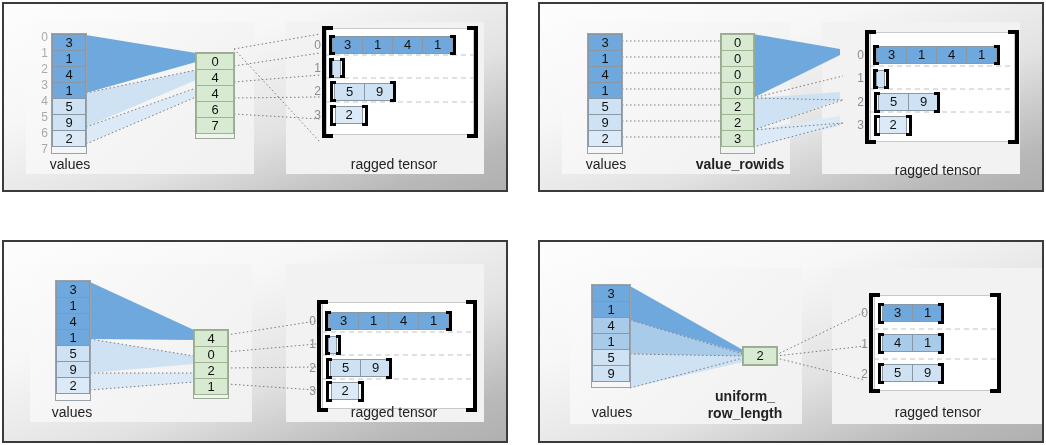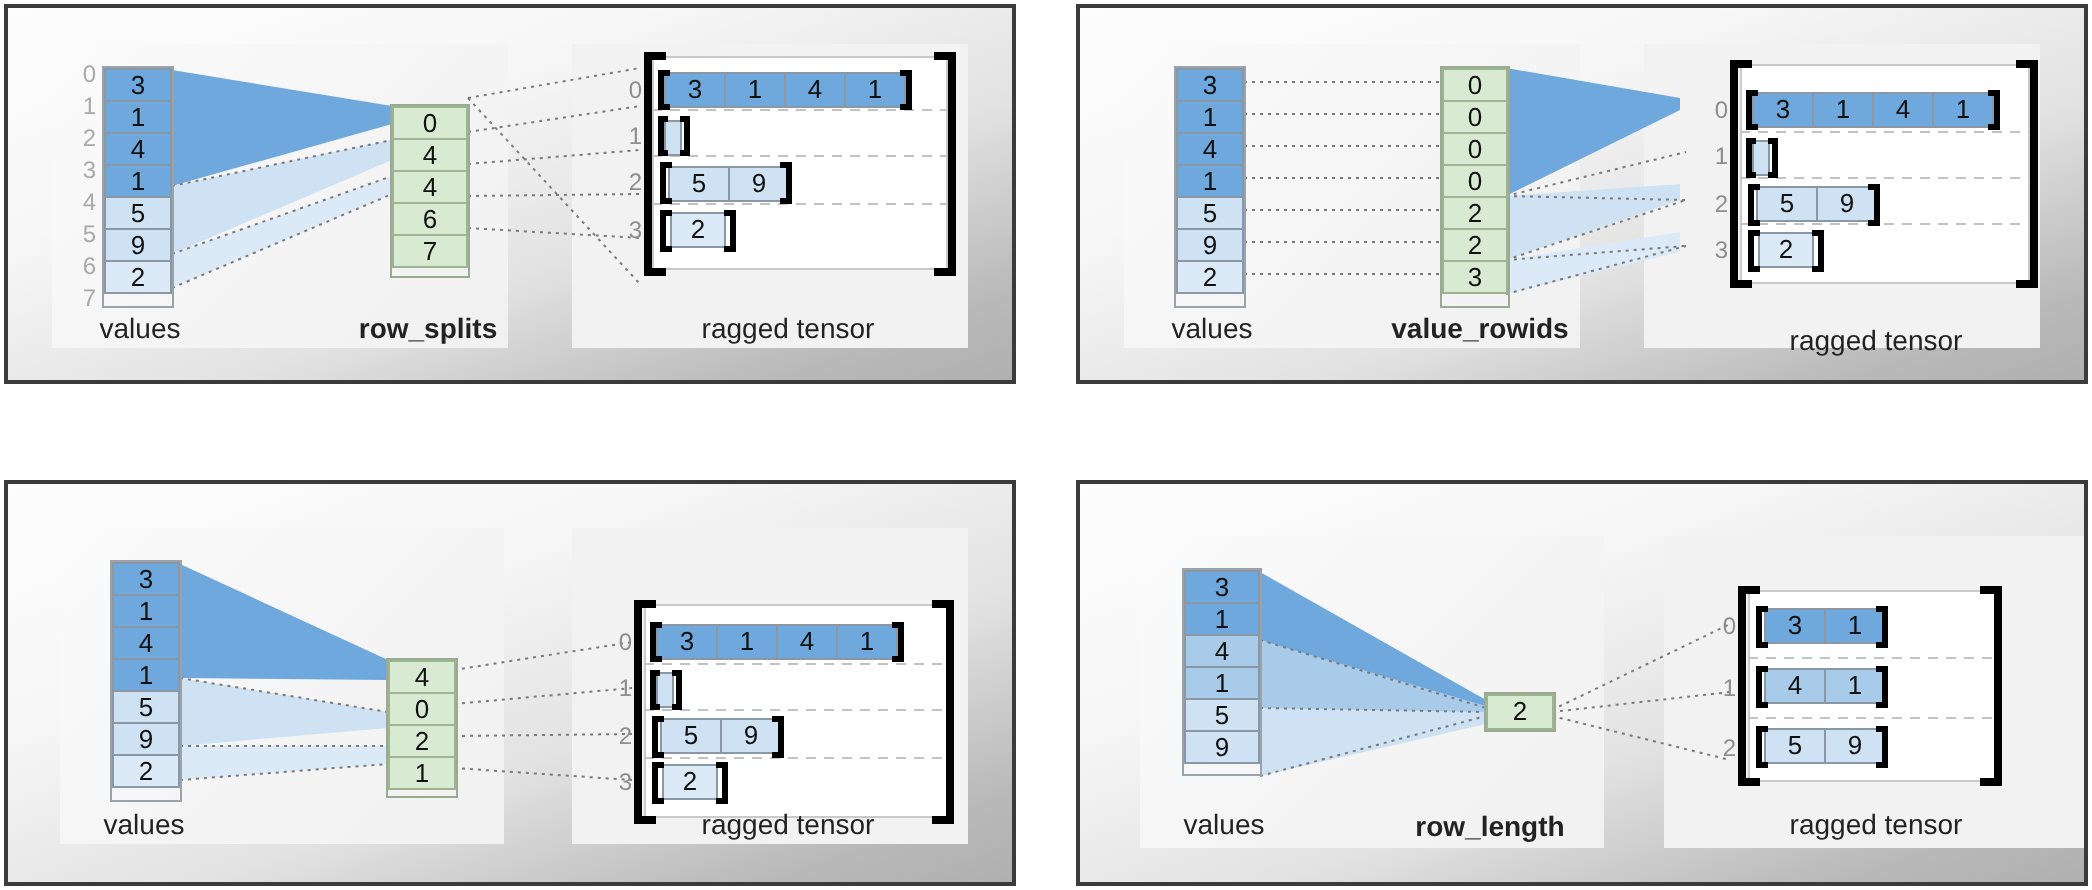--- a/index.html
+++ b/index.html
@@ -220,21 +220,20 @@
   <div class="brk l" style="left:326px;top:77px;width:6px;height:21px;"></div>
   <div class="brk r" style="left:386px;top:77px;width:6px;height:21px;"></div>
 
   <div class="rtrow" style="left:331px;top:102px;">
     <div class="rtcell b4" style="width:28px;">2</div>
   </div>
   <div class="brk l" style="left:326px;top:101px;width:6px;height:21px;"></div>
   <div class="brk r" style="left:358px;top:101px;width:6px;height:21px;"></div>
 
   <div class="cap" style="left:30px;top:152px;width:72px;">values</div>
-  <div class="cap bold" style="left:150px;top:152px;width:120px;">row_splits</div>
   <div class="cap" style="left:310px;top:152px;width:160px;">ragged tensor</div>
 </div>
 
 <div class="panel p2">
 
   <div class="card left" style="left:22px;top:18px;width:228px;height:152px;"></div>
   <div class="card right" style="left:282px;top:18px;width:198px;height:152px;"></div>
 
   <svg class="overlay" width="506" height="190">
     <polygon points="213,30 213,94 300,51 300,45" fill="#6fa8dc"></polygon>
@@ -483,17 +482,18 @@
   <div class="brk r" style="left:398px;top:91px;width:6px;height:21px;"></div>
 
   <div class="rtrow" style="left:342px;top:122px;">
     <div class="rtcell b3" style="width:31px;">5</div>
     <div class="rtcell b3" style="width:31px;">9</div>
   </div>
   <div class="brk l" style="left:338px;top:121px;width:6px;height:21px;"></div>
   <div class="brk r" style="left:398px;top:121px;width:6px;height:21px;"></div>
 
   <div class="cap" style="left:32px;top:162px;width:80px;">values</div>
+  <div class="cap bold two" style="left:140px;top:146px;width:130px;">uniform_</div>
   <div class="cap bold two" style="left:140px;top:163px;width:130px;">row_length</div>
   <div class="cap" style="left:318px;top:162px;width:160px;">ragged tensor</div>
 </div>
 
 </div>
 
 </body></html>

